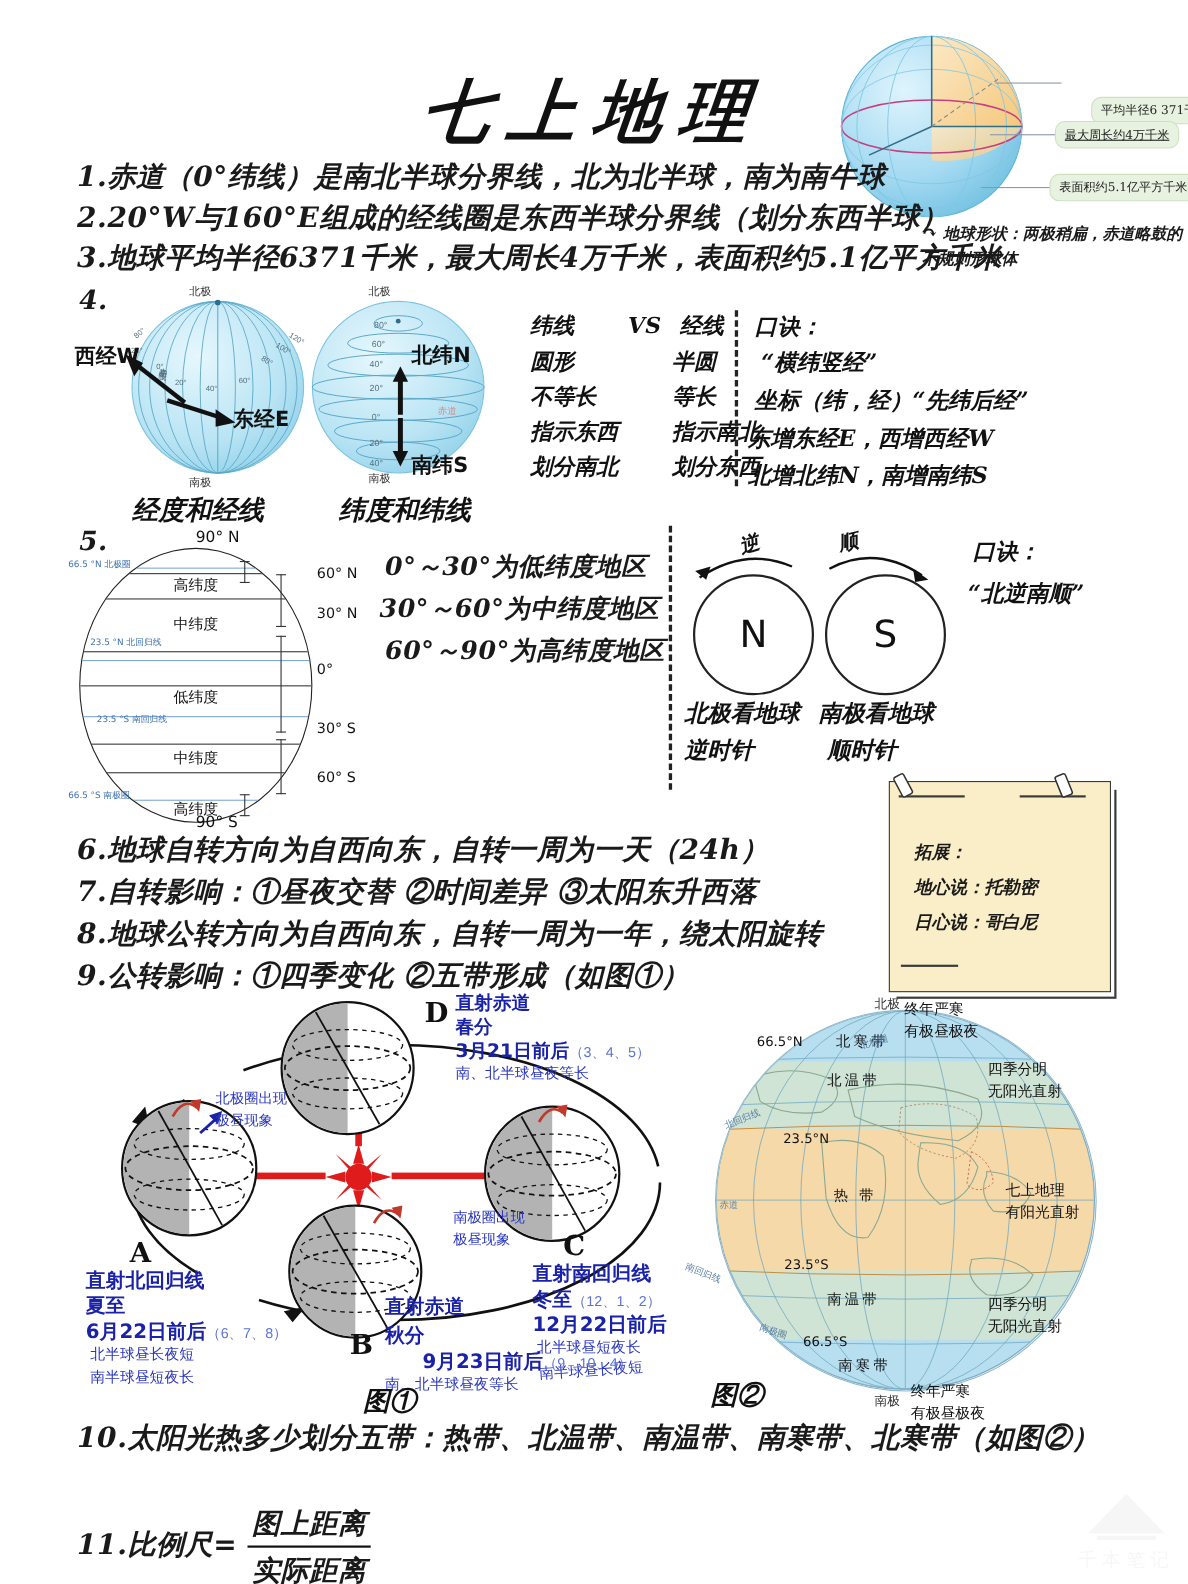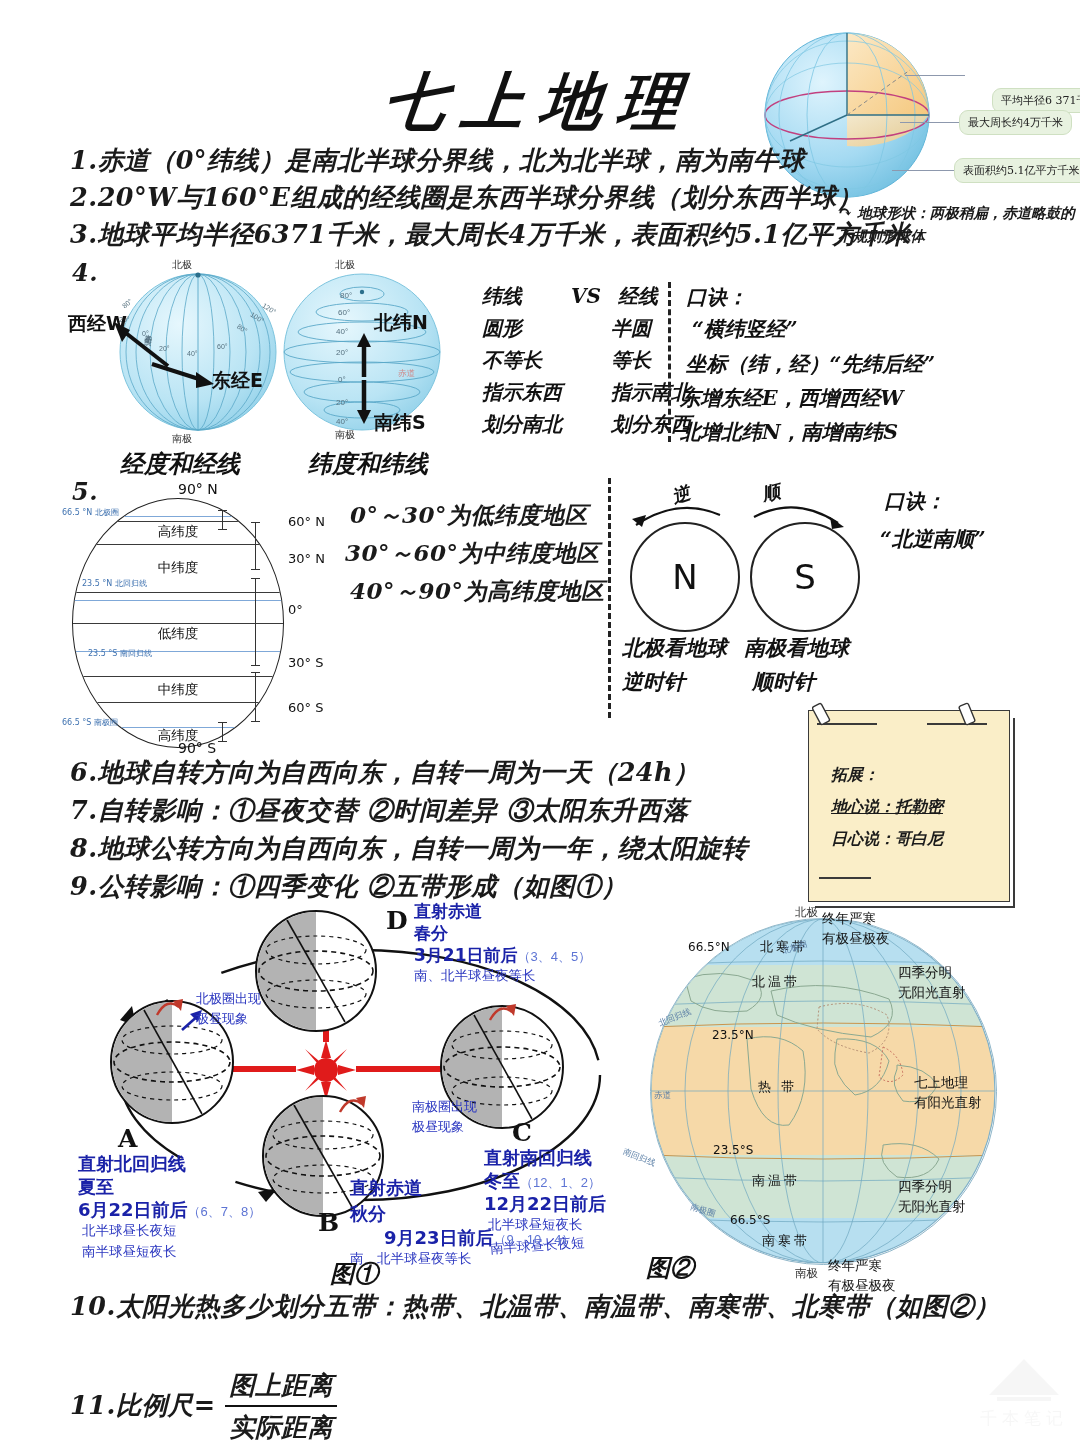--- a/index.html
+++ b/index.html
@@ -136,21 +136,21 @@
     <ellipse cx="87" cy="87" rx="82" ry="74" fill="none" stroke="#7ec7e3" stroke-width="0.7"></ellipse>
     <line x1="87" y1="5" x2="87" y2="87" stroke="#2f6f86" stroke-width="1.4"></line>
     <line x1="87" y1="87" x2="169" y2="87" stroke="#2f6f86" stroke-width="1.4"></line>
     <line x1="87" y1="87" x2="30" y2="113" stroke="#2f6f86" stroke-width="1.4"></line>
     <line x1="87" y1="87" x2="150" y2="42" stroke="#888" stroke-width="1" stroke-dasharray="4 3"></line>
   </svg>
 </div>
 <div class="abs gleader" style="left:905px;top:75px;width:60px;"></div>
 <div class="abs glabel" style="left:992px;top:64px;margin-top:24px;">平均半径6 371千米</div>
 <div class="abs gleader" style="left:900px;top:122px;width:62px;"></div>
-<div class="abs glabel" style="left:959px;top:110px;">最大周长约4万千米</div>
+<div class="abs glabel" style="left:959px;top:110px;text-decoration:underline;">最大周长约4万千米</div>
 <div class="abs gleader" style="left:892px;top:170px;width:65px;"></div>
 <div class="abs glabel" style="left:954px;top:158px;">表面积约5.1亿平方千米</div>
 <div class="abs" id="shape-note">
   <span style="font-size:17px;">↷</span>
   <span>地球形状：两极稍扁，赤道略鼓的不规则形球体</span>
 </div>
 
 <div class="abs hline" style="left:70px;top:143px;">
   <span>1.</span><span>赤道（0°纬线）是南北半球分界线，北为北半球，南为南牛球</span>
 </div>
@@ -308,21 +308,21 @@
 <div class="abs degtxt" style="left:288px;top:700px;">60° S</div>
 <div class="abs brace" style="left:222px;top:510px;height:20px;"></div>
 <div class="abs brace" style="left:255px;top:522px;height:48px;"></div>
 <div class="abs brace" style="left:255px;top:578px;height:88px;"></div>
 <div class="abs brace" style="left:255px;top:672px;height:50px;"></div>
 <div class="abs brace" style="left:222px;top:722px;height:20px;"></div>
 <div class="abs degtxt" style="left:178px;top:740px;font-size:14px;">90° S</div>
 
 <div class="abs hline" style="left:350px;top:500px;font-size:23px;">0°～30°为低纬度地区</div>
 <div class="abs hline" style="left:345px;top:538px;font-size:23px;">30°～60°为中纬度地区</div>
-<div class="abs hline" style="left:350px;top:576px;font-size:23px;">40°～90°为高纬度地区</div>
+<div class="abs hline" style="left:350px;top:576px;font-size:23px;">60°～90°为高纬度地区</div>
 <div class="abs dashline" style="left:608px;top:478px;height:240px;"></div>
 
 <div class="abs" style="left:628px;top:497px;">
   <svg width="100" height="34">
       <path d="M8 28 Q50 0 92 18" fill="none" stroke="#111" stroke-width="2.2"></path>
   <polygon points="4,22 18,18 14,30" fill="#111"></polygon>
     </svg>
 </div>
 <div class="abs" style="left:672px;top:483px;font-family:'DejaVu Serif',serif;font-size:18px;font-style:italic;font-weight:600;transform:rotate(-18deg);">逆</div>
 <div class="abs nscircle" style="left:630px;top:522px;width:106px;height:106px;">
@@ -357,21 +357,21 @@
   <span>8.</span><span>地球公转方向为自西向东，自转一周为一年，绕太阳旋转</span>
 </div>
 <div class="abs hline" style="left:70px;top:869px;">
   <span>9.</span><span>公转影响：①四季变化  ②五带形成（如图①）</span>
 </div>
 
 <div class="abs" id="sticky">
   <div class="abs" style="left:8px;top:12px;width:60px;height:2px;background:#3a3a3a;"></div>
   <div class="abs" style="left:118px;top:12px;width:60px;height:2px;background:#3a3a3a;"></div>
   <div class="abs stickytxt" style="left:22px;top:54px;">拓展：</div>
-  <div class="abs stickytxt" style="left:22px;top:86px;text-decoration:underline;">地心说：托勒密</div>
+  <div class="abs stickytxt" style="left:22px;top:86px;">地心说：托勒密</div>
   <div class="abs stickytxt" style="left:22px;top:118px;">日心说：哥白尼</div>
   <div class="abs" style="left:10px;top:166px;width:52px;height:2px;background:#3a3a3a;"></div>
 </div>
 <div class="abs" style="left:812px;top:702px;">
   <svg width="26" height="26">
       <rect x="4" y="2" width="10" height="20" rx="2" fill="#fff" stroke="#333" stroke-width="1.4" transform="rotate(-28 9 12)"></rect>
     </svg>
 </div>
 <div class="abs" style="left:958px;top:702px;">
   <svg width="26" height="26">

